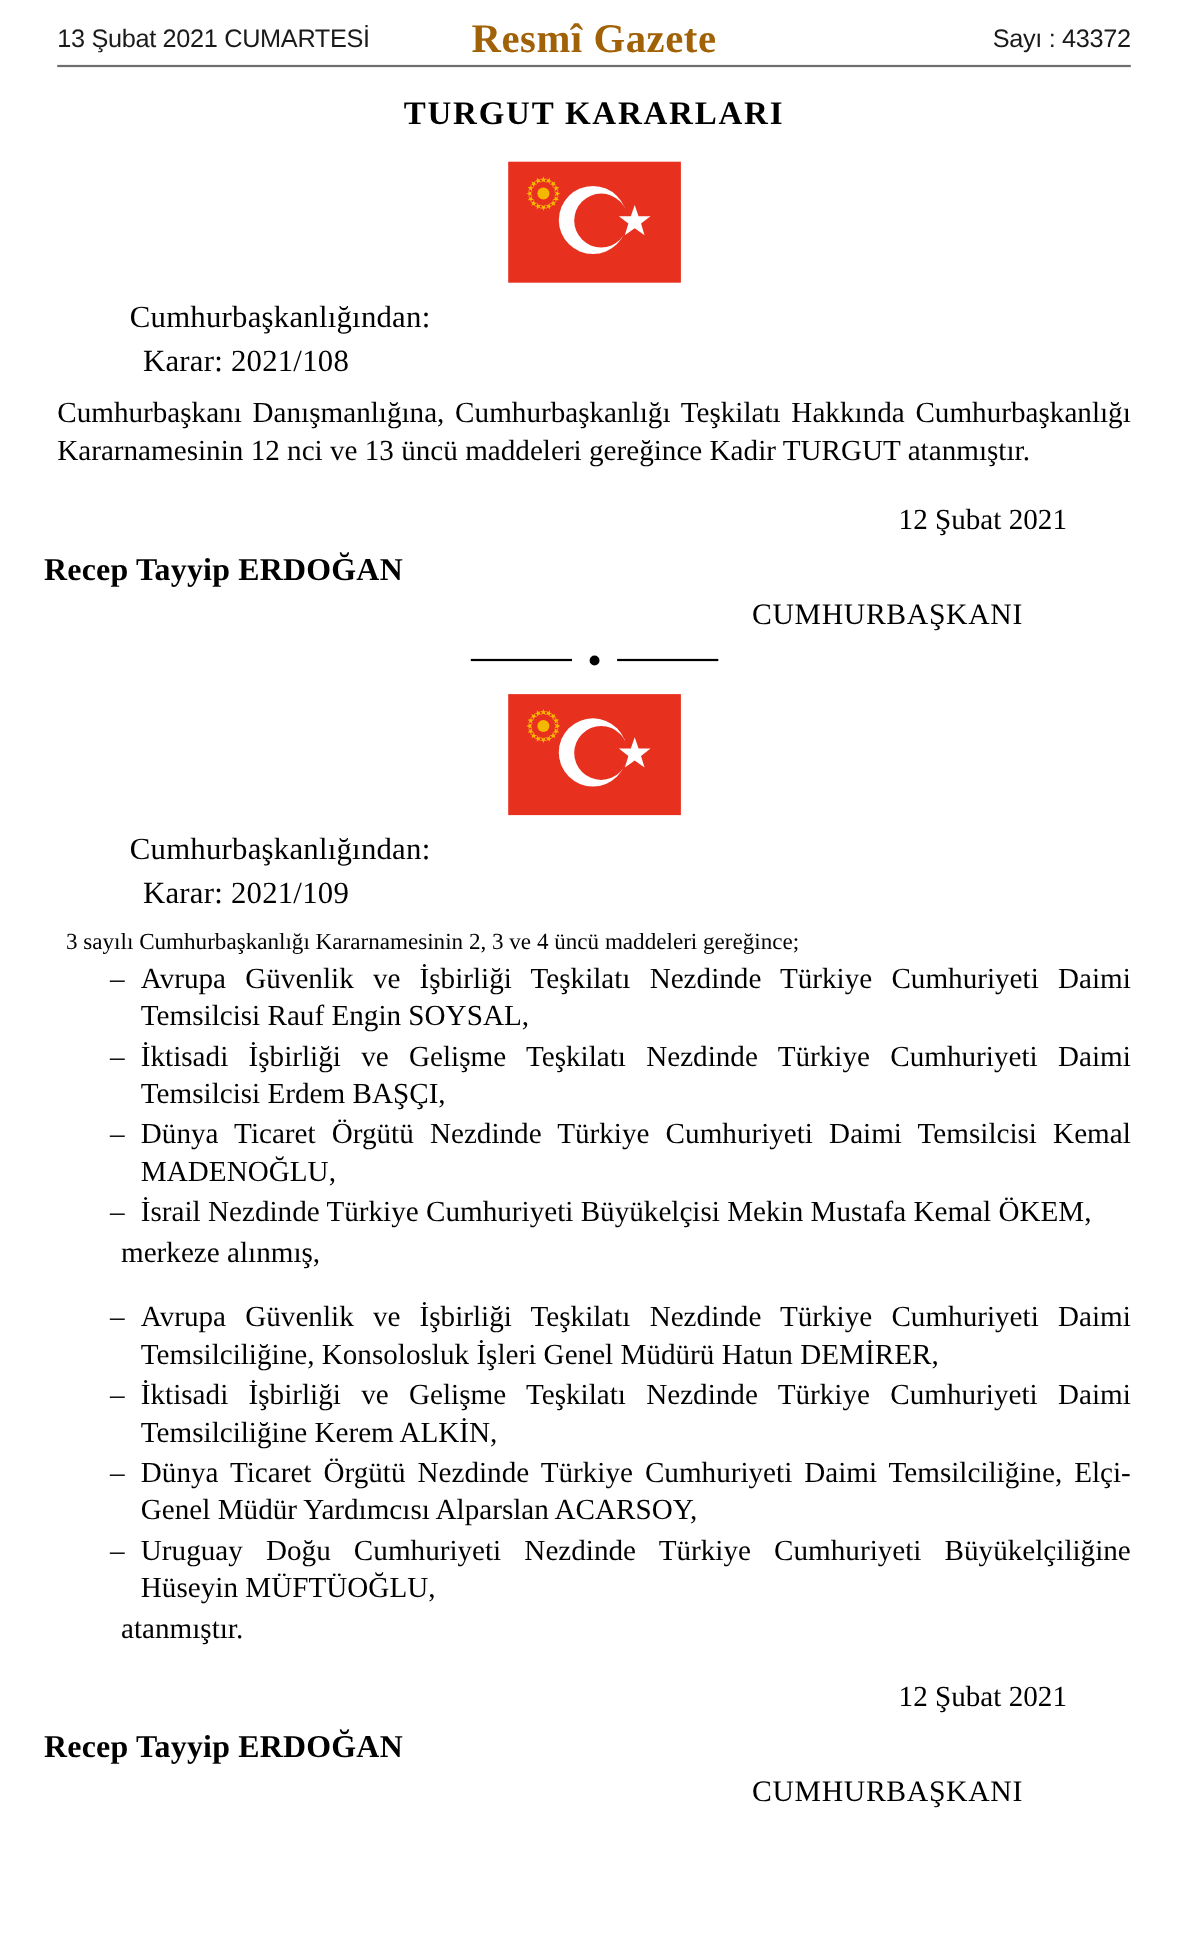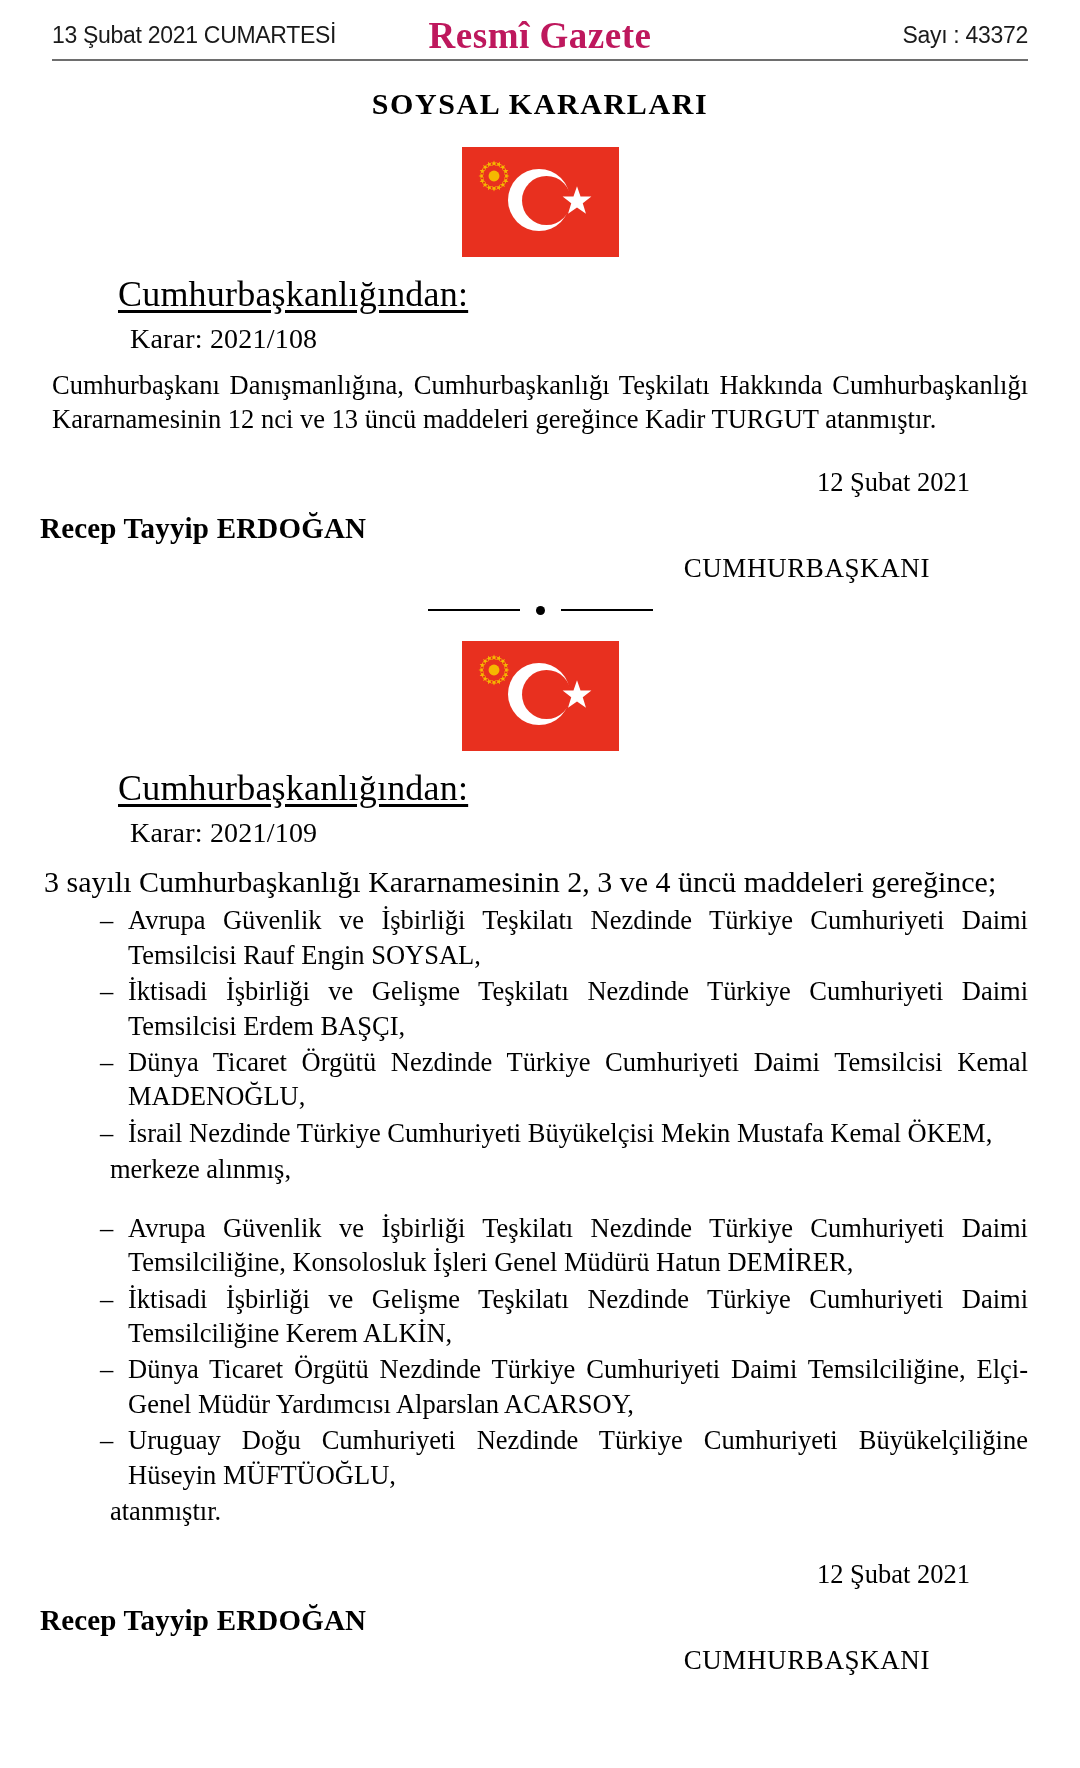--- a/index.html
+++ b/index.html
@@ -38,21 +38,21 @@
   }
   .masthead-title {
     position: absolute;
     left: 0;
     right: 0;
     top: 14px;
     text-align: center;
     font-family: "Liberation Serif", "DejaVu Serif", serif;
     font-weight: bold;
     font-size: 37px;
-    color: #be185d;
+    color: #a16207;
     letter-spacing: 0.5px;
   }
   .masthead-rule {
     margin: 10px 52px 0 52px;
     border-top: 2px solid #6e6e6e;
   }
 
   
   .section-title {
     text-align: center;
@@ -105,22 +105,21 @@
     top: 38px;
     width: 32px;
     height: 32px;
   }
 
   
   .decree { padding: 0 40px; }
 
   .decree-from {
     display: inline-block;
-    font-size: 36px;
-    text-decoration: underline;
+    font-size: 28px;
     text-underline-offset: 4px;
     margin-left: 78px;
     margin-top: 12px;
     letter-spacing: 0.2px;
   }
   .decree-number {
     font-weight: normal;
     font-size: 28px;
     margin-left: 90px;
     margin-top: 8px;
@@ -128,23 +127,23 @@
   }
 
   .decree-body {
     text-align: justify;
     text-justify: inter-word;
     font-size: 26.5px;
     line-height: 1.28;
     margin: 14px 12px 0 12px;
   }
   .decree-intro {
-    font-size: 30px;
+    font-size: 21px;
     line-height: 1.28;
-    margin: 14px 12px 0 4px;
+    margin: 14px 12px 0 20px;
   }
 
   ul.appointment-list {
     list-style: none;
     margin: 0;
     padding: 0;
   }
   ul.appointment-list li {
     position: relative;
     text-align: justify;
@@ -216,21 +215,21 @@
 
 <div class="page">
 
   <div class="masthead">
     <span class="masthead-date">13 Şubat 2021 CUMARTESİ</span>
     <span class="masthead-title">Resmî Gazete</span>
     <span class="masthead-issue">Sayı : 43372</span>
   </div>
   <div class="masthead-rule"></div>
 
-  <div class="section-title">SOYSAL KARARLARI</div>
+  <div class="section-title">TURGUT KARARLARI</div>
 
   <div class="flag-gap-top"></div>
   <div class="emblem-wrap">
     <div class="flag">
       <svg class="sun" viewBox="0 0 100 100">
         <g fill="#f5b800">
           <circle cx="50" cy="50" r="13"></circle>
           <g>
             <polygon points="50,46 52,51 57,51 53,54 55,59 50,56 45,59 47,54 43,51 48,51" transform="translate(0,-33)"></polygon>
             <polygon points="50,46 52,51 57,51 53,54 55,59 50,56 45,59 47,54 43,51 48,51" transform="rotate(22.5 50 50) translate(0,-33)"></polygon>

